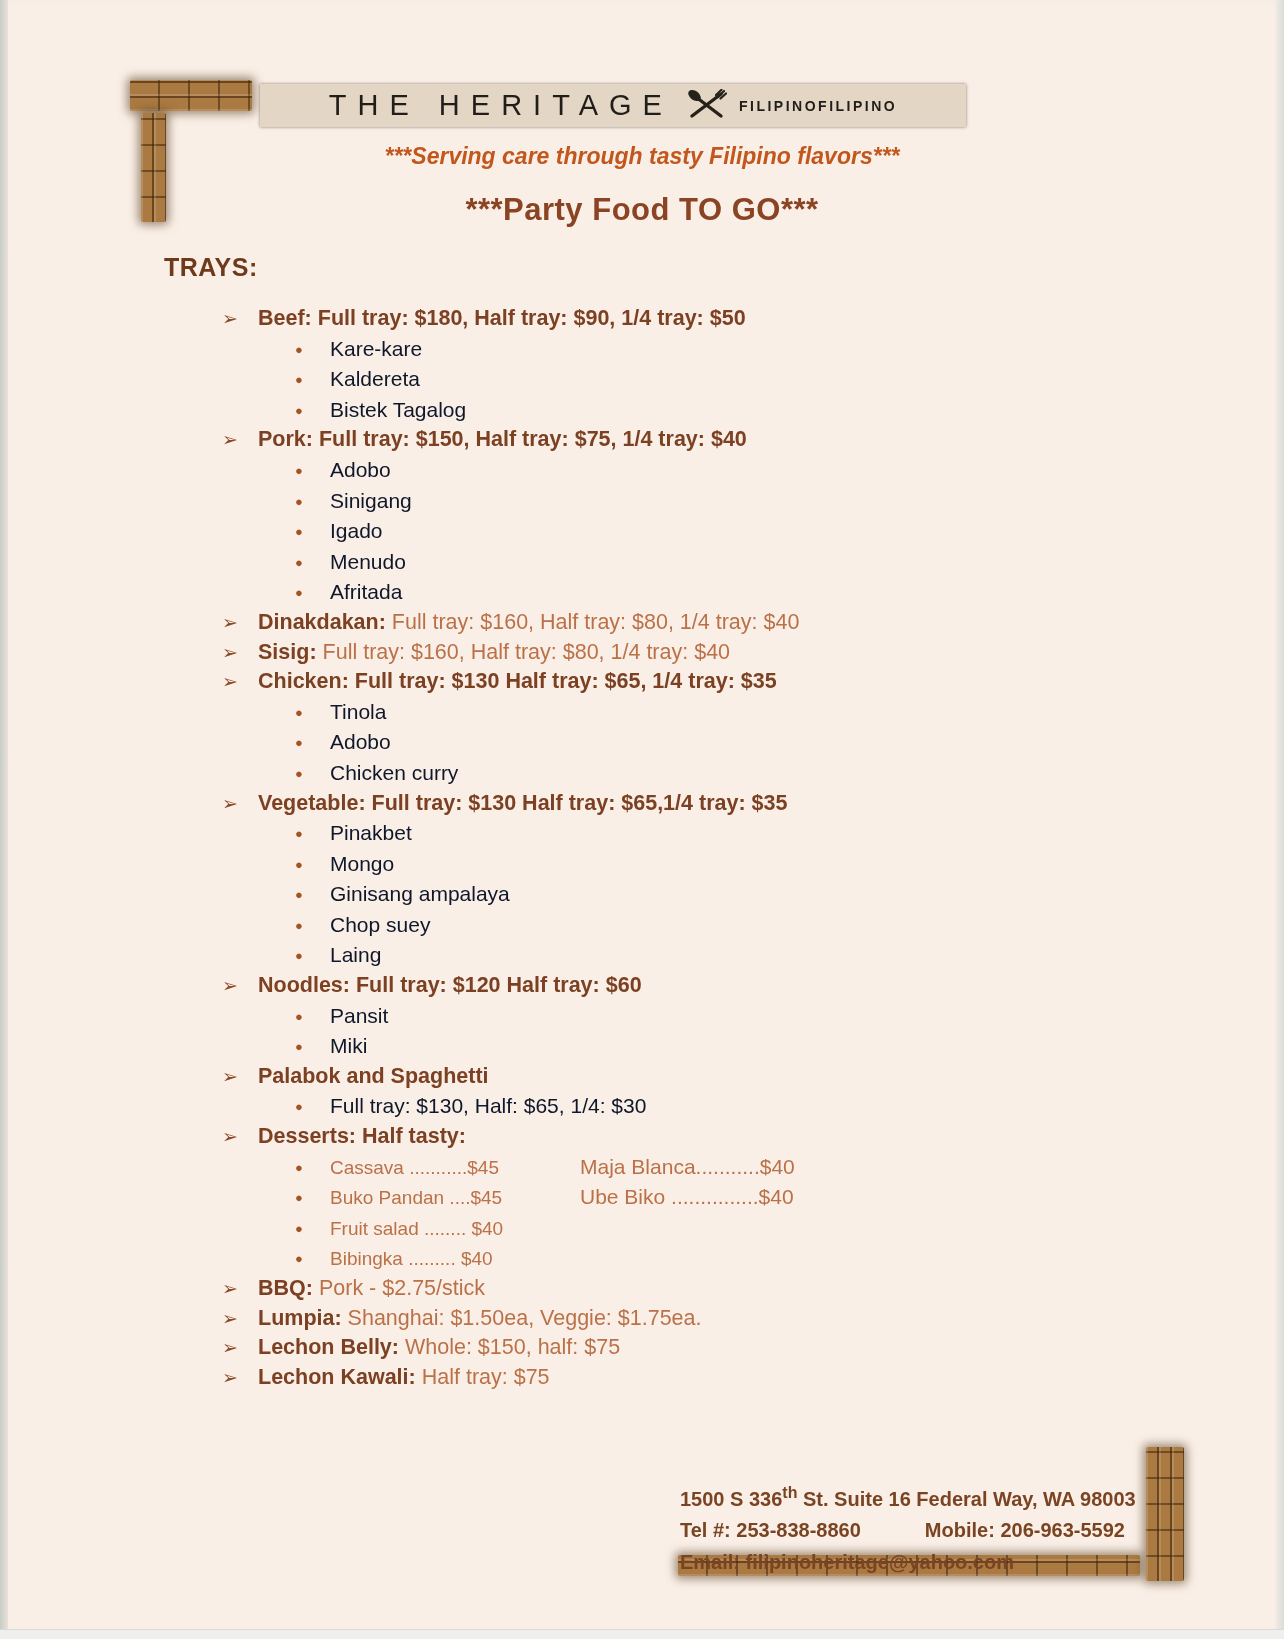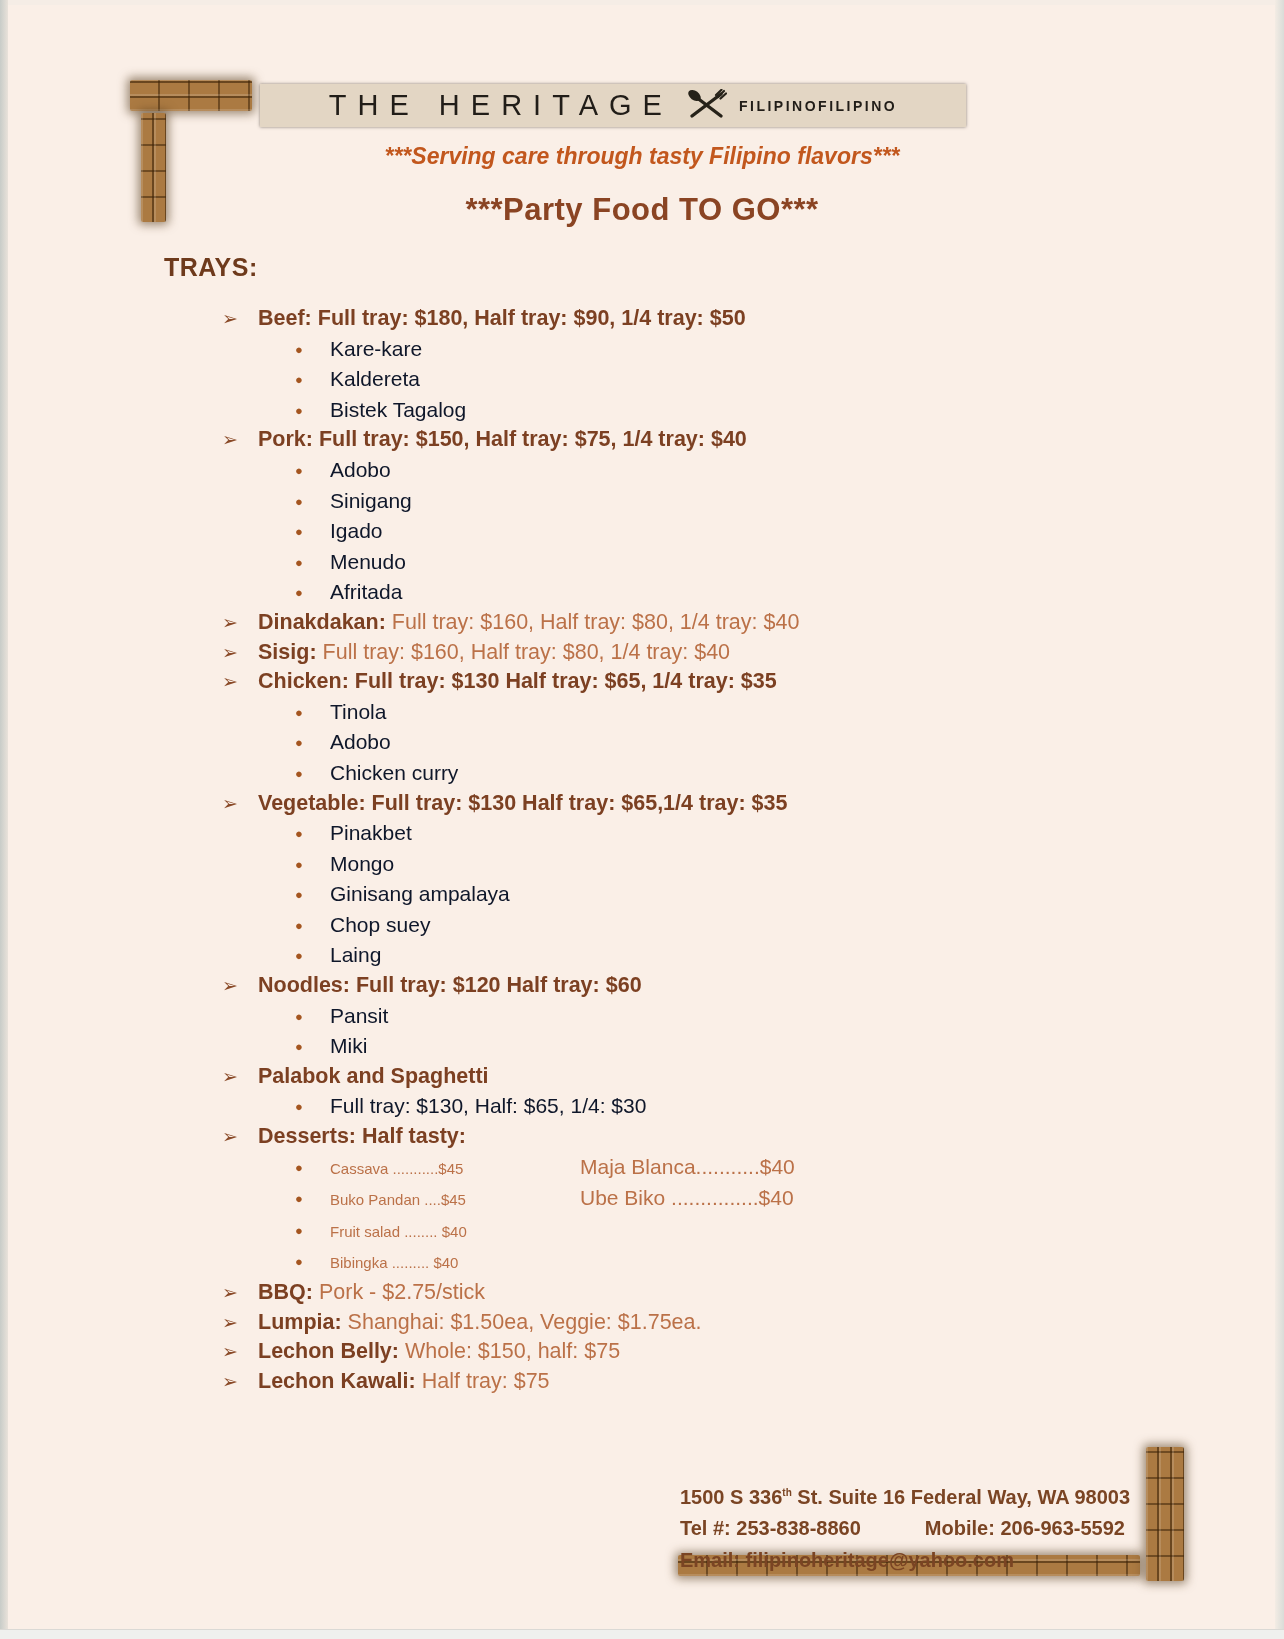--- a/index.html
+++ b/index.html
@@ -70,30 +70,30 @@
   
   .menu{position:absolute;left:222px;top:304px;width:900px;}
   .mrow{line-height:29.6px;white-space:nowrap;font-size:21.5px;}
   .arrow{display:inline-block;width:36px;color:#8a4a28;font-size:19px;}
   .lbl{font-weight:bold;color:#7c4022;}
   .det-b{font-weight:bold;color:#7c4022;margin-left:6px;text-align:center;}
   .det-l{font-weight:normal;color:#bb7148;margin-left:6px;}
   .sub{padding-left:73px;}
   .dot{display:inline-block;width:35px;color:#a4551f;font-size:13px;vertical-align:2px;}
   .sub-text{color:#0f172a;font-size:21px;}
-  .d-left{display:inline-block;width:250px;color:#bb7148;font-size:15px;}
+  .d-left{display:inline-block;width:250px;color:#bb7148;font-size:19px;}
   .d-right{color:#bb7148;font-size:21px;}
 
   
   .footer{
     position:absolute;left:680px;top:1477px;
     color:#7a4423;font-weight:bold;font-size:20px;line-height:31.5px;
     white-space:nowrap;
   }
-  .footer sup{font-size:10px;}
+  .footer sup{font-size:16px;}
   .footer .mobile{margin-left:64px;}
 </style>
 </head>
 <body>
 
 <div class="page">
   <div class="edge-top"></div>
   <div class="edge-left"></div>
   <div class="edge-right"></div>
   <div class="edge-bottom"></div>

